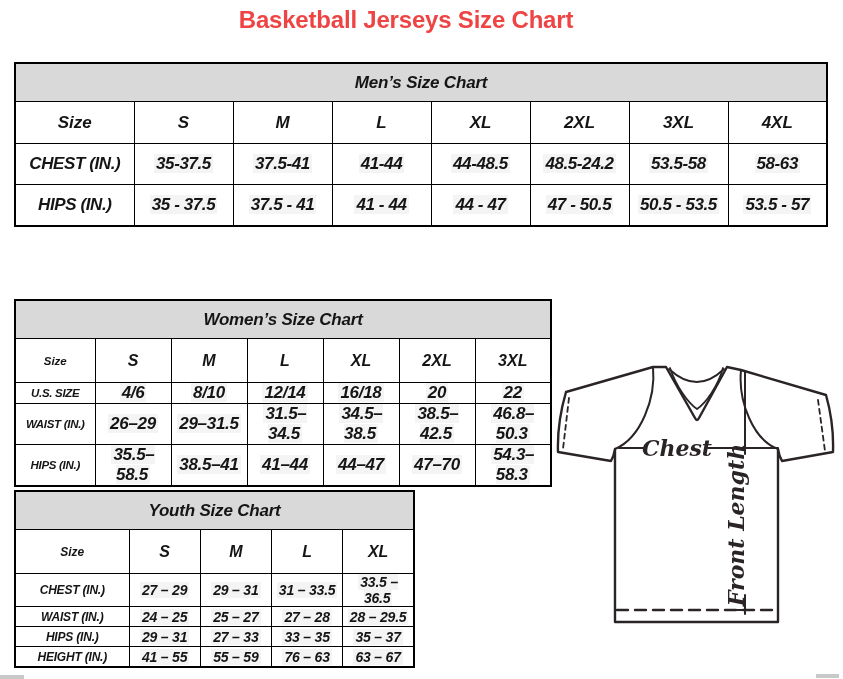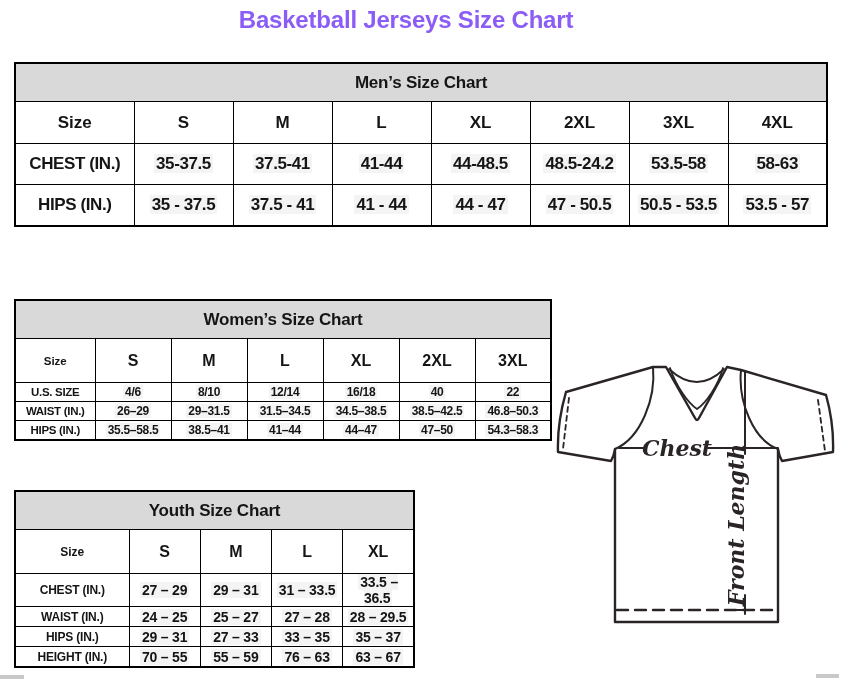--- a/index.html
+++ b/index.html
@@ -1,31 +1,31 @@
 <!DOCTYPE html>
 <html><head>
 <meta charset="utf-8">
 <style>
   html,body{margin:0;padding:0;background:#fff;}
   #page{position:relative;width:843px;height:679px;background:#ffffff;overflow:hidden;
         font-family:"Liberation Sans",sans-serif;color:#1b1b1b;}
   #main-title{position:absolute;left:0;top:6px;width:812px;text-align:center;
-        font-size:24px;font-weight:bold;letter-spacing:-0.2px;color:#8b5cf6;}
-  .size-table{position:absolute;}
+        font-size:24px;font-weight:bold;letter-spacing:-0.2px;color:#ef4444;}
+  .size-table{position:absolute;font-style:italic;}
   .size-table table{width:100%;table-layout:fixed;border-collapse:collapse;background:#fff;
         border:2px solid #000;}
   .size-table td{border:1.5px solid #000;text-align:center;vertical-align:middle;
         font-weight:bold;color:#151515;padding:0;}
   .band{background:#d9d9d9;font-size:17px;height:37px;letter-spacing:-0.2px;}
   .mens{left:14px;top:62px;width:814px;}
   .mens .head td{height:41px;font-size:17px;}
   .mens .datarow td{height:40px;font-size:17px;letter-spacing:-0.4px;}
   .womens{left:14px;top:299px;width:538px;}
   .womens .head td{height:43px;font-size:16px;}
-  .womens .datarow td{height:18px;font-size:12px;letter-spacing:-0.3px;}
+  .womens .datarow td{height:18px;font-size:17px;letter-spacing:-0.3px;}
   .womens td.rowlabel{font-size:11.5px;}
   .youth{left:14px;top:490px;width:401px;}
   .youth .head td{height:43px;font-size:16px;}
   .youth .datarow td{height:19px;font-size:14px;letter-spacing:-0.2px;}
   .youth td.rowlabel{font-size:12px;}
   .hl{background:#f4f4f4;padding:0 2px;}
   #jersey{position:absolute;left:553px;top:353px;}
   .diagram-label{font-style:italic;font-weight:bold;font-size:22px;
         font-family:"DejaVu Serif",serif;fill:#2a2425;}
   .frag{position:absolute;height:4px;background:#c9c9c9;}
@@ -111,39 +111,39 @@
             <td>XL</td>
             <td>2XL</td>
             <td>3XL</td>
           </tr>
           <tr class="datarow">
             <td class="rowlabel">U.S. SIZE</td>
             <td><span class="hl">4/6</span></td>
             <td><span class="hl">8/10</span></td>
             <td><span class="hl">12/14</span></td>
             <td><span class="hl">16/18</span></td>
-            <td><span class="hl">40</span></td>
+            <td><span class="hl">20</span></td>
             <td><span class="hl">22</span></td>
           </tr>
           <tr class="datarow">
             <td class="rowlabel">WAIST (IN.)</td>
             <td><span class="hl">26–29</span></td>
             <td><span class="hl">29–31.5</span></td>
             <td><span class="hl">31.5–34.5</span></td>
             <td><span class="hl">34.5–38.5</span></td>
             <td><span class="hl">38.5–42.5</span></td>
             <td><span class="hl">46.8–50.3</span></td>
           </tr>
           <tr class="datarow">
             <td class="rowlabel">HIPS (IN.)</td>
             <td><span class="hl">35.5–58.5</span></td>
             <td><span class="hl">38.5–41</span></td>
             <td><span class="hl">41–44</span></td>
             <td><span class="hl">44–47</span></td>
-            <td><span class="hl">47–50</span></td>
+            <td><span class="hl">47–70</span></td>
             <td><span class="hl">54.3–58.3</span></td>
           </tr>
         </tbody>
       </table>
     </div>
   <div class="size-table youth">
       <table>
         <colgroup>
           <col style="width: 114px;">
           <col>
@@ -178,21 +178,21 @@
           </tr>
           <tr class="datarow">
             <td class="rowlabel">HIPS (IN.)</td>
             <td><span class="hl">29 – 31</span></td>
             <td><span class="hl">27 – 33</span></td>
             <td><span class="hl">33 – 35</span></td>
             <td><span class="hl">35 – 37</span></td>
           </tr>
           <tr class="datarow">
             <td class="rowlabel">HEIGHT (IN.)</td>
-            <td><span class="hl">70 – 55</span></td>
+            <td><span class="hl">41 – 55</span></td>
             <td><span class="hl">55 – 59</span></td>
             <td><span class="hl">76 – 63</span></td>
             <td><span class="hl">63 – 67</span></td>
           </tr>
         </tbody>
       </table>
     </div>
 
   <svg id="jersey" viewBox="0 0 290 272" width="290" height="272">
     <g fill="none" stroke="#2a2425" stroke-linejoin="round" stroke-linecap="round">

